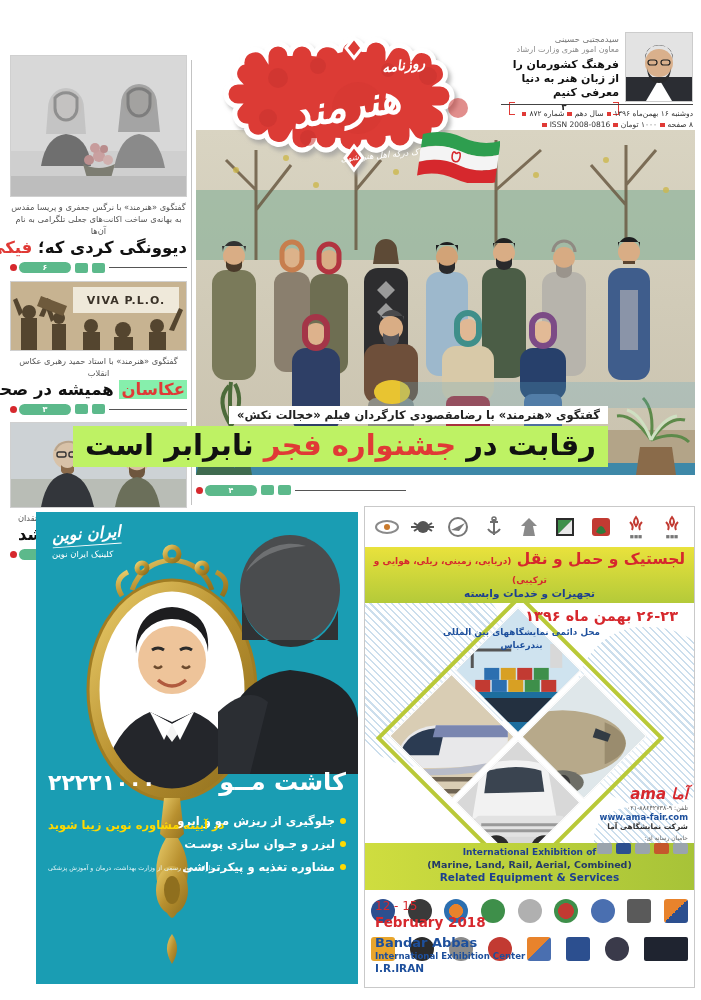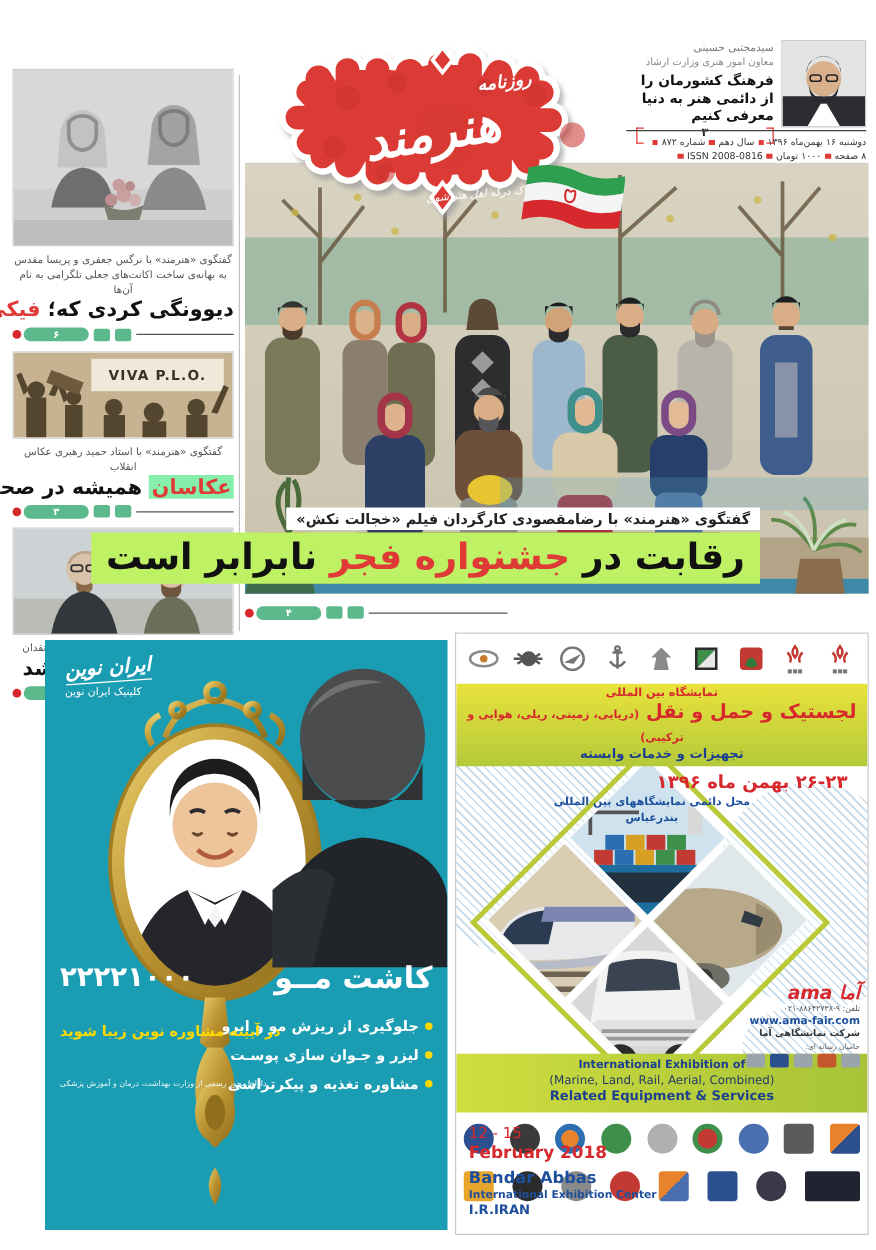--- a/index.html
+++ b/index.html
@@ -106,21 +106,21 @@
   .org-name{font-size:7.5px;font-weight:bold;color:#333;}
   .org-media-label{font-size:6px;color:#666;margin-top:3px;}
   .org-media{display:flex;gap:4px;justify-content:flex-start;margin-top:2px;}
   .org-media span{width:15px;height:11px;background:#9aa4ad;border-radius:2px;display:inline-block;}
   .org-media span:nth-child(2){background:#c5572c;}
   .org-media span:nth-child(4){background:#2c4f8f;}
   .expo-band2{position:absolute;left:0;right:0;top:336px;z-index:2;background:linear-gradient(90deg,#cfdd3f,#a7c338);
     text-align:center;padding:4px 0 5px;line-height:1.3;}
   .b2-l1{font-size:9px;font-weight:bold;color:#1d3f8f;}
   .b2-title{font-size:16px;font-weight:bold;color:#1d3f8f;}
-  .b2-l3{font-size:9.5px;font-weight:normal;color:#243a66;}
+  .b2-l3{font-size:9.5px;font-weight:bold;color:#243a66;}
   .b2-l4{font-size:10.5px;font-weight:bold;color:#1d3f8f;}
   .sponsor-row{position:absolute;left:6px;right:6px;display:flex;justify-content:space-between;
     align-items:center;z-index:2;}
   .sp{width:24px;height:24px;border-radius:50%;display:inline-block;}
   .sp.sqr{border-radius:3px;}
   
   .tlogo{width:24px;height:26px;display:flex;align-items:center;justify-content:center;}
 </style>
 </head>
 <body>
@@ -135,21 +135,21 @@
       <circle cx="33" cy="30" r="14" fill="#d9b08c"></circle>
       <path d="M19 26 a14 14 0 0 1 28 0 l-2 -8 a14 12 0 0 0 -24 0 Z" fill="#1e1e20"></path>
       <path d="M21 33 a12 13 0 0 0 24 0 c0 12 -5 17 -12 17 s-12 -5 -12 -17Z" fill="#2a2a2c"></path>
       <rect x="22" y="27" width="9" height="5" rx="2.5" fill="none" stroke="#222" stroke-width="1.2"></rect>
       <rect x="35" y="27" width="9" height="5" rx="2.5" fill="none" stroke="#222" stroke-width="1.2"></rect>
     </svg>
     <div class="official-text">
       <div class="official-name">سیدمجتبی حسینی</div>
       <div class="official-role">معاون امور هنری وزارت ارشاد</div>
       <div class="official-quote">فرهنگ کشورمان را</div>
-      <div class="official-quote">از دائمی هنر به دنیا</div>
+      <div class="official-quote">از زبان هنر به دنیا</div>
       <div class="official-quote">معرفی کنیم</div>
       <div class="official-page">۳</div>
     </div>
   </div>
 
   <div class="dateline">
     <div>
       <span>دوشنبه ۱۶ بهمن‌ماه ۱۳۹۶</span><span class="sq"></span><span>سال دهم</span><span class="sq"></span><span>شماره ۸۷۲</span><span class="sq"></span>
     </div>
     <div>
@@ -562,21 +562,20 @@
         </span>
       <span class="tlogo">
           <svg width="22" height="26">
             <path d="M11,3 q4,5 0,9 q-4,-4 0,-9Z M5,8 q4,4 2,8 M17,8 q-4,4 -2,8" stroke="#c23a32" stroke-width="2" fill="none"></path>
             <text x="11" y="24" font-size="5" text-anchor="middle" fill="#777">◼◼◼</text>
           </svg>
         </span>
     </div>
 
     <div class="expo-band1">
-      <div class="expo-fairtype">نمایشگاه بین المللی</div>
       <div class="expo-title"><span>لجستیک و حمل و نقل</span> <small>(دریایی، زمینی، ریلی، هوایی و ترکیبی)</small></div>
       <div class="expo-subtitle">تجهیزات و خدمات وابسته</div>
     </div>
 
     <div class="expo-datefa">۲۶-۲۳ بهمن ماه ۱۳۹۶</div>
     <div class="expo-venuefa">
       <span>محل دائمی نمایشگاههای بین المللی</span><br>
       <span>بندرعباس</span>
     </div>
 

